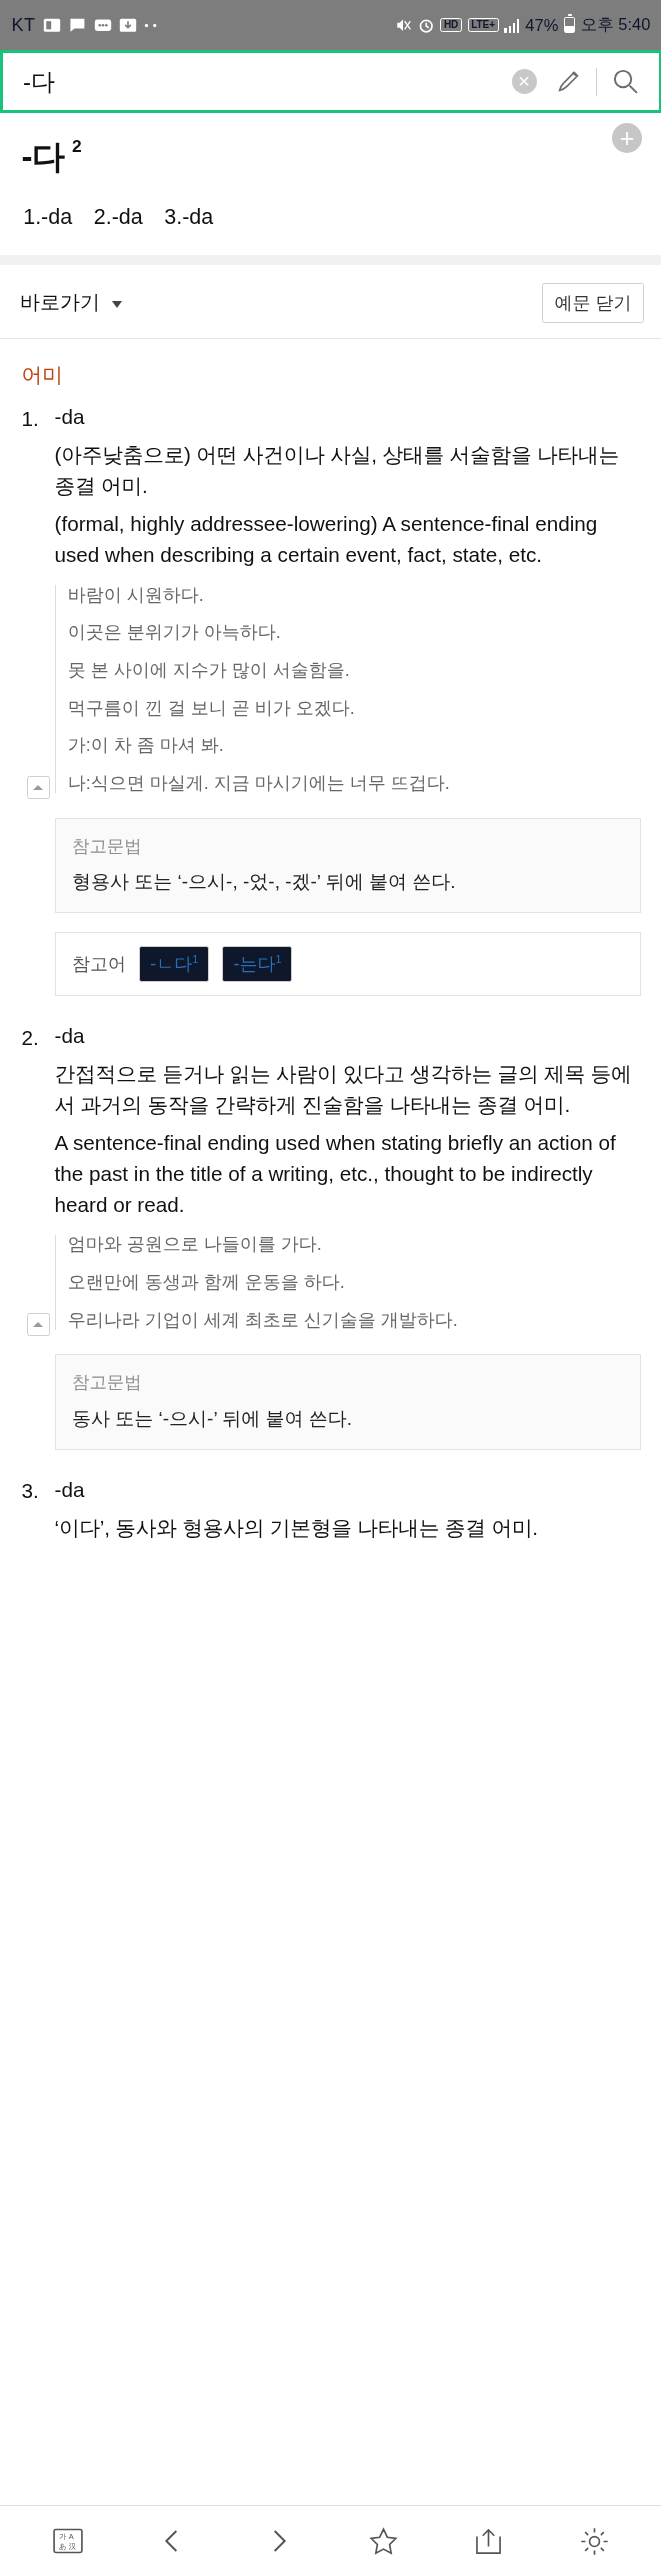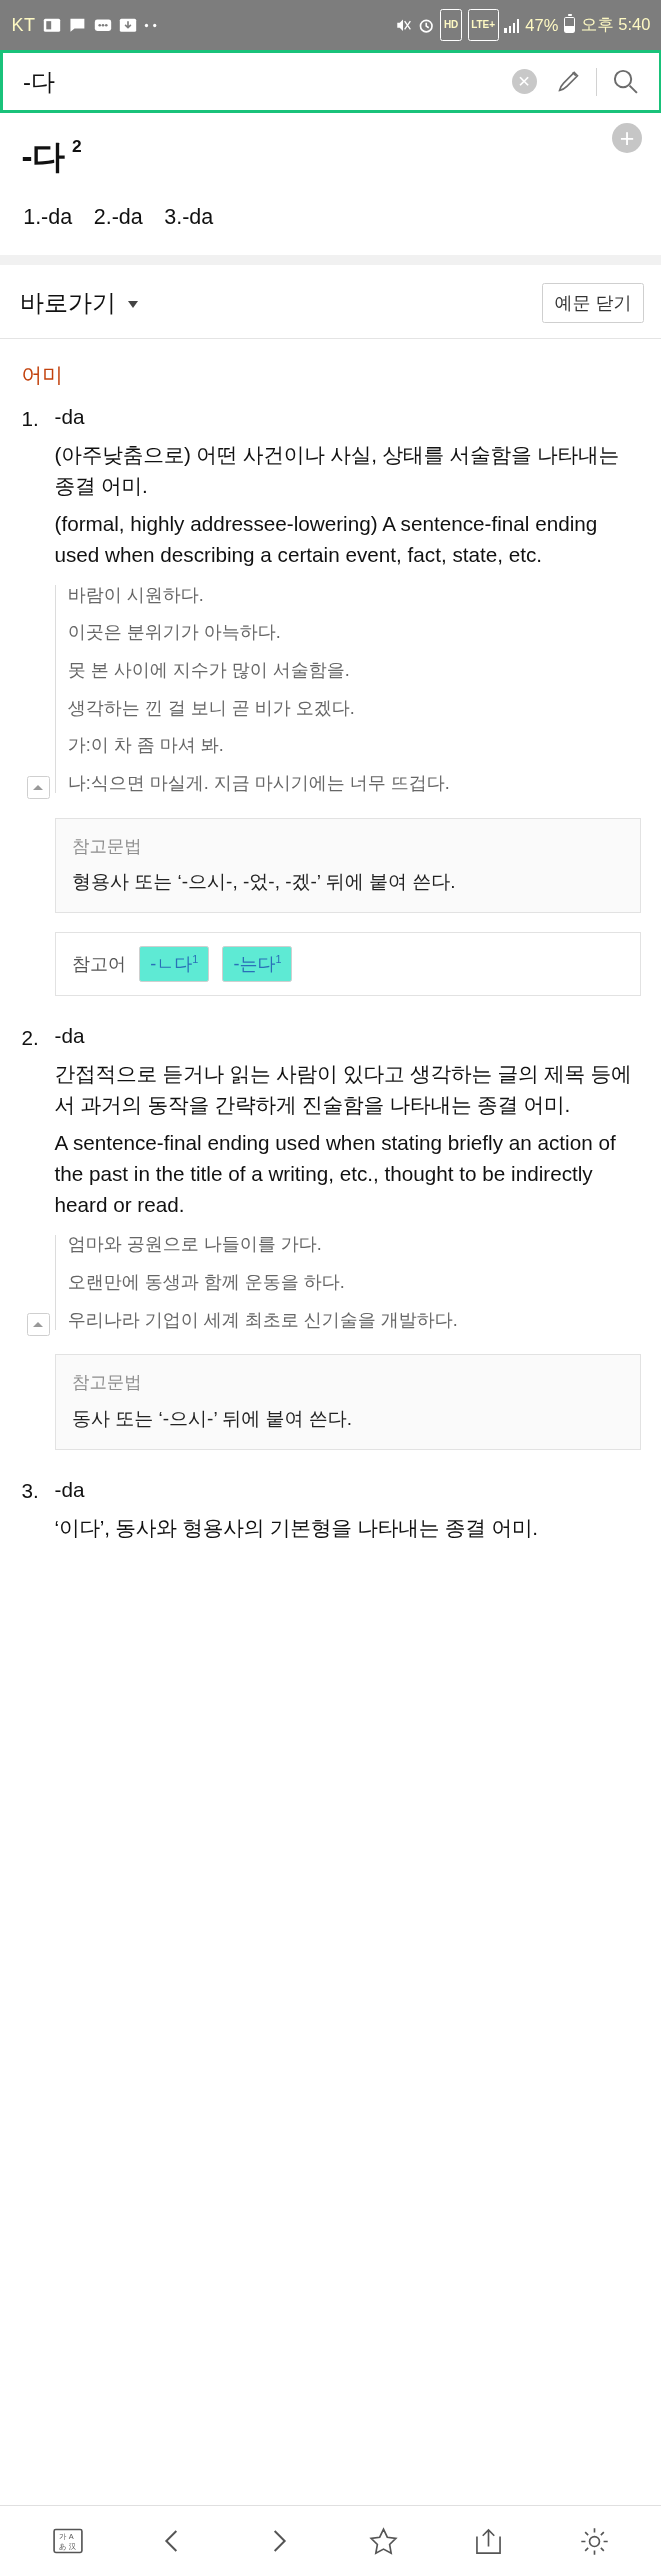--- a/index.html
+++ b/index.html
@@ -10,35 +10,35 @@
     background: #ffffff;
     font-family: "Liberation Sans", sans-serif;
     color: #111;
     position: relative;
   }
 
   
   .statusbar {
     height: 50px;
     background: #7d7d7d;
-    color: #fef9c3;
+    color: #0f172a;
     display: flex;
     align-items: center;
     padding: 0 11.6px;
     font-size: 17.4px;
     gap: 6.6px;
   }
   .statusbar .carrier { font-size: 18px; letter-spacing: 0.4px; }
   .sb-icon { display:inline-flex; align-items:center; justify-content:center; }
   .sb-left { display:flex; align-items:center; gap:7.4px; flex:0 0 auto; }
   .sb-spacer { flex:1 1 auto; }
   .sb-right { display:flex; align-items:center; gap:5.8px; font-size:16.5px; }
   .mini-box {
     border:1.7px solid #fff; border-radius:2.5px;
-    font-size:10px; padding:0 2.5px; line-height:12.4px; height:32px;
+    font-size:10px; padding:0 2.5px; line-height:12.4px; height:14px;
     display:inline-flex; align-items:center; font-weight:bold;
   }
   .bars { display:inline-flex; align-items:flex-end; gap:1.7px; height:15px; }
   .bars i { display:block; width:2.5px; background:#fff; }
   .bars i:nth-child(1){height:4.1px}
   .bars i:nth-child(2){height:6.6px}
   .bars i:nth-child(3){height:10px}
   .bars i:nth-child(4){height:13.2px}
   .batt {
     width:10.8px;height:16.5px;border:1.7px solid #fff;border-radius:1.7px;position:relative;
@@ -102,21 +102,21 @@
   }
   .thick-rule { height: 10px; background: #f1f1f1; margin-top: 25px; }
 
   
   .shortcut-row {
     display:flex; align-items:center; justify-content:space-between;
     padding: 18px 18px 15px 20px;
   }
   .shortcut {
     display:flex; align-items:center; gap:12px;
-    font-size:24px; color:#111;
+    font-size:20px; color:#111;
   }
   .chev-down { width:0;height:0;border-left:5.8px solid transparent;border-right:5.8px solid transparent;border-top:7.4px solid #444; margin-top:4.1px;}
   .example-toggle {
     border:0.8px solid #cfcfcf; border-radius:2.5px;
     padding: 7.4px 11.6px; font-size: 18px; color:#333; background:#fff;
   }
   .hair-rule { height:0.8px;background:#e4e4e4; }
 
   
   .pos {
@@ -152,21 +152,21 @@
   .grammar-title { font-size:17.4px; color:#8d8d8d; margin-bottom:11.6px; }
   .grammar-text { font-size:19px; color:#222; }
 
   .ref-box {
     border:0.8px solid #e2e2e2; background:#fff;
     margin-top: 19px; padding: 13.2px 16.5px;
     display:flex; align-items:center; gap:13.2px;
   }
   .ref-label { font-size:18px; color:#555; }
   .ref-chip {
-    border:0.8px solid #cfcfcf; border-radius:2.5px; background:#5eead4;
+    border:0.8px solid #cfcfcf; border-radius:2.5px; background:#0f172a;
     padding: 5px 10px; font-size:18px; color:#2a6fb8;
   }
   .ref-chip sup { font-size:10.8px; }
 
   
   .bottomnav {
     position: absolute; left:0; right:0; bottom:0;
     height: 71px; background:#ffffff; border-top:0.8px solid #e0e0e0;
     display:flex; align-items:center; justify-content:space-around;
     padding: 0 15px;
@@ -289,21 +289,21 @@
   <div class="sense-num">1.</div>
   <div class="sense-body">
     <div class="sense-lemma">-da</div>
     <div class="def-ko">(아주낮춤으로) 어떤 사건이나 사실, 상태를 서술함을 나타내는 종결 어미.</div>
     <div class="def-en">(formal, highly addressee-lowering) A sentence-final ending used when describing a certain event, fact, state, etc.</div>
 
     <div class="examples">
       <div class="example">바람이 시원하다.</div>
       <div class="example">이곳은 분위기가 아늑하다.</div>
       <div class="example">못 본 사이에 지수가 많이 서술함을.</div>
-      <div class="example">생각하는 낀 걸 보니 곧 비가 오겠다.</div>
+      <div class="example">먹구름이 낀 걸 보니 곧 비가 오겠다.</div>
       <div class="example">가:이 차 좀 마셔 봐.</div>
       <div class="example">나:식으면 마실게. 지금 마시기에는 너무 뜨겁다.</div>
       <div class="ex-collapse">
         <span class="chev-up-small"></span>
       </div>
     </div>
 
     <div class="grammar-box">
       <div class="grammar-title">참고문법</div>
       <div class="grammar-text">형용사 또는 ‘-으시-, -었-, -겠-’ 뒤에 붙여 쓴다.</div>

